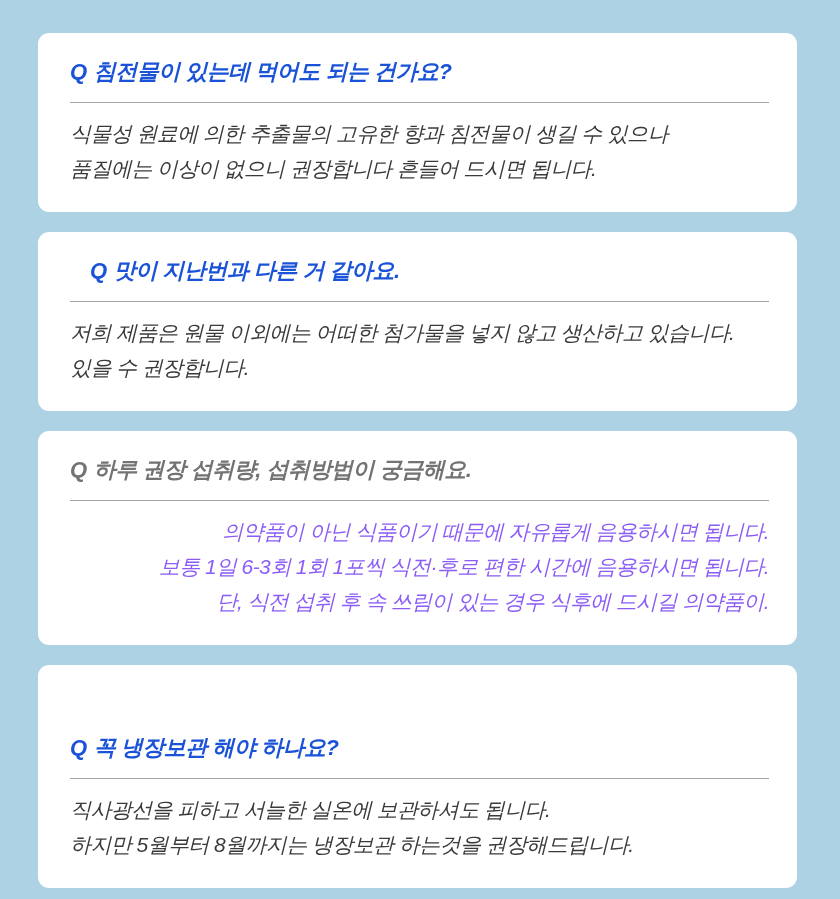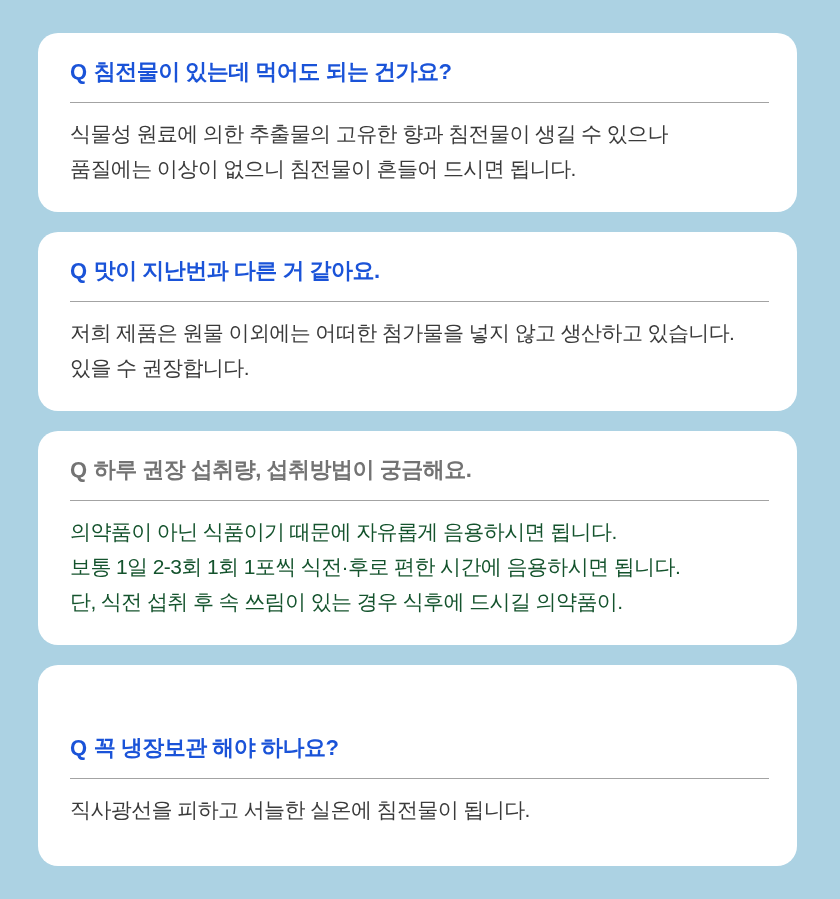--- a/index.html
+++ b/index.html
@@ -16,23 +16,24 @@
   .faq-wrap {
     width: 840px;
     height: 899px;
     padding: 33px 43px 18px 38px;
     display: flex;
     flex-direction: column;
     gap: 20px;
   }
   .faq-card {
     background: #ffffff;
-    border-radius: 20px;
+    border-radius: 11px;
     padding: 23px 28px 26px 32px;
     flex: 0 0 auto;
+    font-style: italic;
   }
   .faq-question {
     color: var(--q-color, #1a53d8);
     font-size: 22px;
     font-weight: 700;
     letter-spacing: -0.5px;
     line-height: 28px;
     padding-top: 2px;
   }
   .q-marker {
@@ -57,44 +58,45 @@
 </head>
 <body style="background: rgb(172, 210, 227);">
 
 <div class="faq-wrap">
 
   <section class="faq-card" style="background: rgb(255, 255, 255);">
     <h2 class="faq-question" style="color: rgb(26, 83, 216);"><span class="q-marker">Q</span><span>침전물이 있는데 먹어도 되는 건가요?</span></h2>
     <hr class="divider" style="background: rgb(163, 163, 163);">
     <p class="faq-answer" style="color: rgb(58, 58, 58);">
       <span class="answer-line">식물성 원료에 의한 추출물의 고유한 향과 침전물이 생길 수 있으나</span>
-      <span class="answer-line">품질에는 이상이 없으니 침전물이 흔들어 드시면 됩니다.</span>
+      <span class="answer-line">품질에는 이상이 없으니 권장합니다 흔들어 드시면 됩니다.</span>
     </p>
   </section>
 
   <section class="faq-card" style="background: rgb(255, 255, 255);">
-    <h2 class="faq-question" style="color: rgb(26, 83, 216);"><span class="q-marker">Q</span><span>맛이 지난번과 다른 거 같아요.</span></h2>
+    <h2 class="faq-question" style="color: rgb(26, 83, 216); margin-left: 20px;"><span class="q-marker">Q</span><span>맛이 지난번과 다른 거 같아요.</span></h2>
     <hr class="divider" style="background: rgb(163, 163, 163);">
     <p class="faq-answer" style="color: rgb(58, 58, 58);">
       <span class="answer-line">저희 제품은 원물 이외에는 어떠한 첨가물을 넣지 않고 생산하고 있습니다.</span>
       <span class="answer-line">있을 수 권장합니다.</span>
     </p>
   </section>
 
   <section class="faq-card" style="background: rgb(255, 255, 255);">
     <h2 class="faq-question" style="color: #737373;"><span class="q-marker">Q</span><span>하루 권장 섭취량, 섭취방법이 궁금해요.</span></h2>
     <hr class="divider" style="background: rgb(163, 163, 163);">
-    <p class="faq-answer" style="color: #14532d;">
+    <p class="faq-answer" style="color: #8b5cf6; text-align: right;">
       <span class="answer-line">의약품이 아닌 식품이기 때문에 자유롭게 음용하시면 됩니다.</span>
-      <span class="answer-line">보통 1일 2-3회 1회 1포씩 식전·후로 편한 시간에 음용하시면 됩니다.</span>
+      <span class="answer-line">보통 1일 6-3회 1회 1포씩 식전·후로 편한 시간에 음용하시면 됩니다.</span>
       <span class="answer-line">단, 식전 섭취 후 속 쓰림이 있는 경우 식후에 드시길 의약품이.</span>
     </p>
   </section>
 
   <section class="faq-card card-4" style="background: rgb(255, 255, 255);">
     <h2 class="faq-question" style="color: rgb(26, 83, 216); margin-top: 44px;"><span class="q-marker">Q</span><span>꼭 냉장보관 해야 하나요?</span></h2>
     <hr class="divider" style="background: rgb(163, 163, 163);">
     <p class="faq-answer" style="color: rgb(58, 58, 58);">
-      <span class="answer-line">직사광선을 피하고 서늘한 실온에 침전물이 됩니다.</span>
+      <span class="answer-line">직사광선을 피하고 서늘한 실온에 보관하셔도 됩니다.</span>
+      <span class="answer-line">하지만 5월부터 8월까지는 냉장보관 하는것을 권장해드립니다.</span>
     </p>
   </section>
 
 </div>
 
 </body></html>

